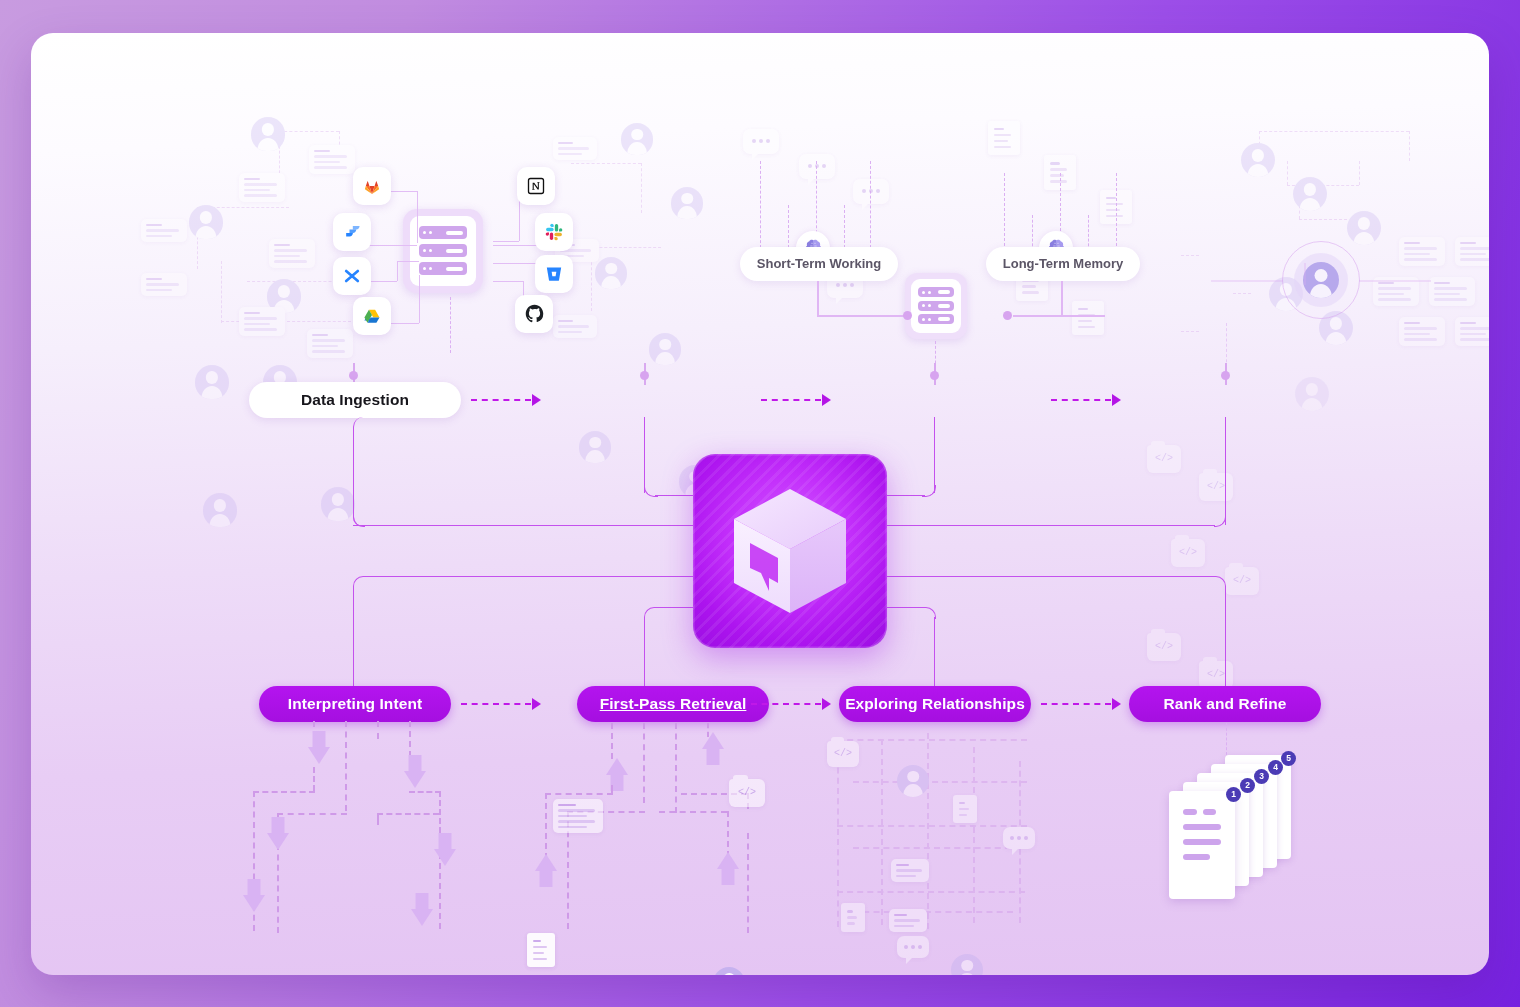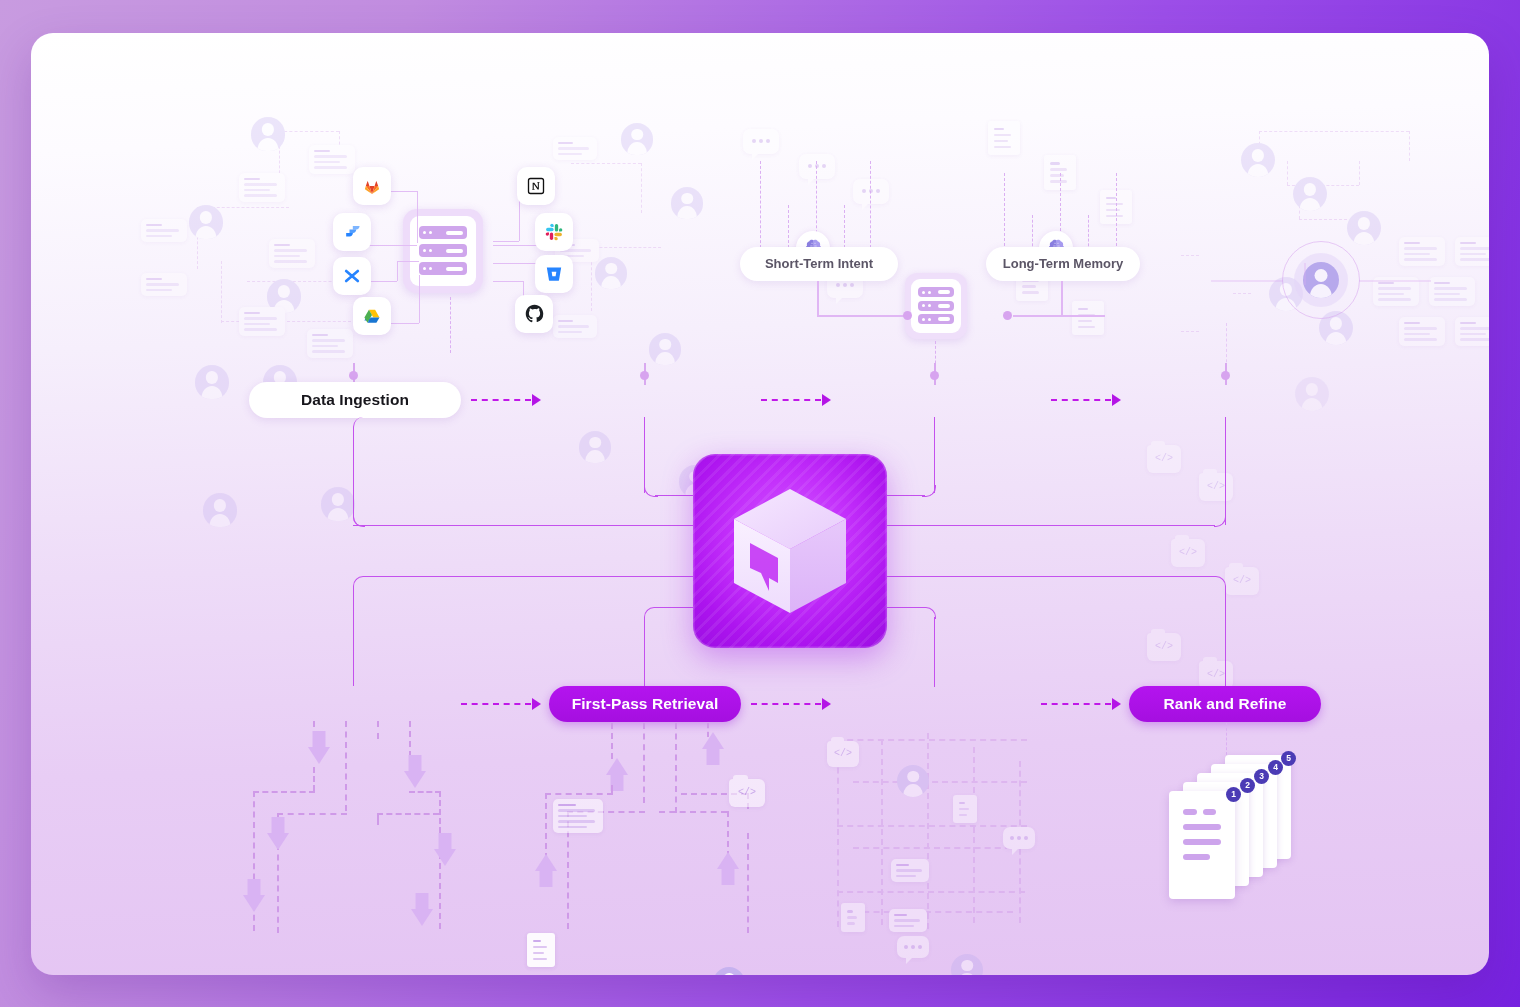--- a/index.html
+++ b/index.html
@@ -498,21 +498,21 @@
   <div class="brain" style="left:765px; top:198px;">
     <svg width="21" height="21" viewBox="0 0 24 24" aria-hidden="true">
       <path d="M11.2 3.4c-1.7-.6-3.6.2-4.2 1.8-1.5.2-2.6 1.5-2.6 3 0 .5.1 1 .3 1.4-.9.6-1.4 1.6-1.3 2.7.1 1.2 1 2.2 2.1 2.5.1 1.6 1.5 2.9 3.1 2.9.7 0 1.3-.2 1.8-.6.2.9 1 1.5 1.9 1.3V3.7c-.3-.1-.7-.2-1.1-.3z" fill="#8a7fe0"></path>
       <path d="M12.8 3.4c1.7-.6 3.6.2 4.2 1.8 1.5.2 2.6 1.5 2.6 3 0 .5-.1 1-.3 1.4.9.6 1.4 1.6 1.3 2.7-.1 1.2-1 2.2-2.1 2.5-.1 1.6-1.5 2.9-3.1 2.9-.7 0-1.3-.2-1.8-.6-.2.9-1 1.5-1.9 1.3V3.7c.3-.1.7-.2 1.1-.3z" fill="#a79cf0"></path>
       <g stroke="#fff" stroke-width=".8" fill="none" opacity=".75">
         <path d="M9.5 7.2h1.6M8.3 10.3h2.8M9.2 13.4h1.9M14.5 7.2h-1.6M15.7 10.3h-2.8M14.8 13.4h-1.9"></path>
       </g>
     </svg>
   </div>
   <div class="mem-pill" style="left:709px; top:214px; width:158px;">
-    <span>Short-Term Intent</span>
+    <span>Short-Term Working</span>
   </div>
 
   <div class="abs" style="left:945px; top:88px; width:180px; height:134px;">
     <div class="mini page-doc ghost2" style="left:12px; top:0px; width:32px;">
         <i class="a"></i>
         <i class="b"></i>
         <i class="c"></i>
         <i class="b"></i>
       </div>
     <div class="mini page-doc ghost2" style="left:68px; top:0px; width:32px;">
@@ -756,33 +756,39 @@
       <path d="M62 4 L118 34 L62 64 L6 34 Z" fill="url(#topF)"></path>
 
       <path d="M6 34 L62 64 L62 128 L6 98 Z" fill="url(#leftF)"></path>
 
       <path d="M118 34 L118 98 L62 128 L62 64 Z" fill="url(#rightF)"></path>
 
       <path d="M22 58 L50 73 L50 98 L41 93 L41 106 L33 88 L22 83 Z" fill="#c438f5" opacity=".92"></path>
     </svg>
   </div>
 
+  <div class="pill pill-purple" style="left:228px; top:653px; width:192px;">
+    <span>Interpreting Intent</span>
+  </div>
   <div class="arrow-dash" style="left:430px; top:670px; width:80px;">
       <div class="ln"></div>
       <div class="hd"></div>
     </div>
 
-  <div class="pill pill-purple" style="left:518px; top:653px; width:192px;">
+  <div class="pill pill-purple" style="left:546px; top:653px; width:192px;text-decoration:underline;">
     <span>First-Pass Retrieval</span>
   </div>
   <div class="arrow-dash" style="left:720px; top:670px; width:80px;">
       <div class="ln"></div>
       <div class="hd"></div>
     </div>
 
+  <div class="pill pill-purple" style="left:808px; top:653px; width:192px;">
+    <span>Exploring Relationships</span>
+  </div>
   <div class="arrow-dash" style="left:1010px; top:670px; width:80px;">
       <div class="ln"></div>
       <div class="hd"></div>
     </div>
 
   <div class="pill pill-purple" style="left:1098px; top:653px; width:192px;">
     <span>Rank and Refine</span>
   </div>
 
   <div class="abs" style="left:200px; top:688px; width:270px; height:220px;">

